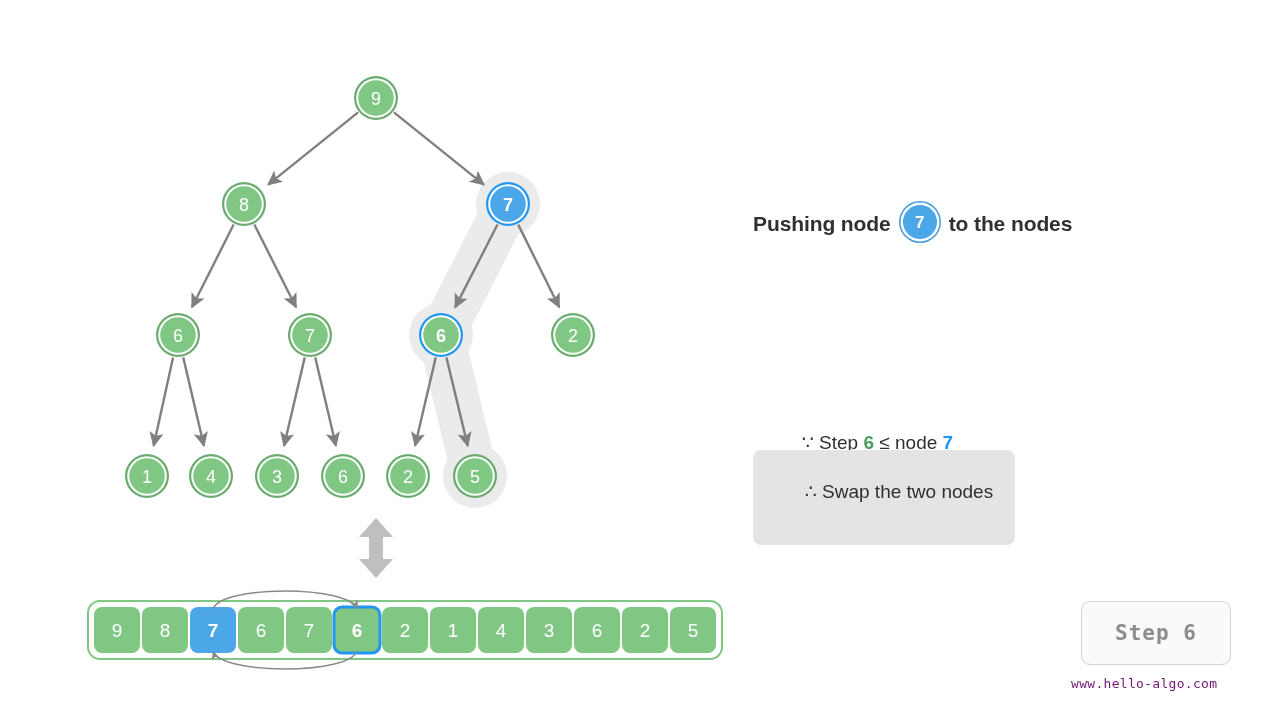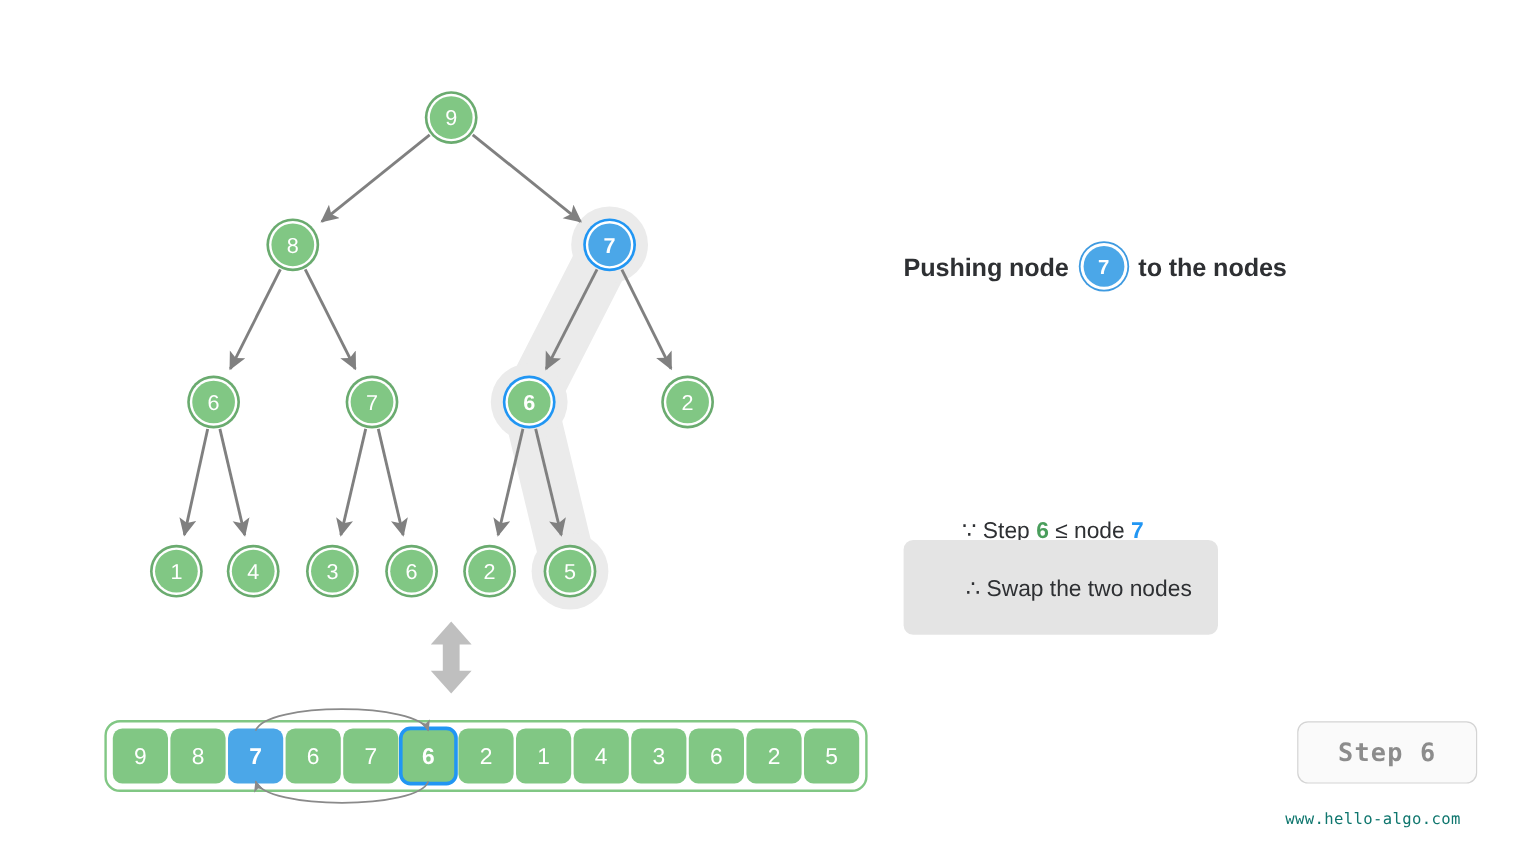--- a/index.html
+++ b/index.html
@@ -91,36 +91,36 @@
     white-space: pre;
   }
   .reason .num-blue { color: #2196f3; font-weight: bold; }
   .reason .num-green { color: #4a9e5c; font-weight: bold; }
 
   .conclusion {
     position: absolute;
     left: 0;
     top: 245px;
     display: inline-block;
-    padding: 9px 22px 4px 20px;
+    padding: 9px 22px 20px 20px;
     background: #e4e4e4;
     border-radius: 8px;
     font-size: 19px;
     color: #2e3033;
     line-height: 22px;
     white-space: pre;
   }
 
   
   .step-badge {
     position: absolute;
     left: 1081px;
     top: 601px;
     width: 150px;
-    height: 52px;
+    height: 64px;
     box-sizing: border-box;
     border: 1.5px solid #d4d4d4;
     border-radius: 9px;
     background: #fafafa;
     display: flex;
     align-items: center;
     justify-content: center;
     font-family: "DejaVu Sans Mono", monospace;
     font-size: 21px;
     font-weight: bold;
@@ -128,21 +128,21 @@
     letter-spacing: 1px;
   }
 
   
   .watermark {
     position: absolute;
     left: 1071px;
     top: 676px;
     font-family: "DejaVu Sans Mono", monospace;
     font-size: 13px;
-    color: #0f766e;
+    color: #701a75;
     letter-spacing: 0.3px;
     white-space: pre;
   }
 </style>
 </head>
 <body>
 
 <div id="stage">
 
   <svg id="viz" viewBox="0 0 1280 720">

